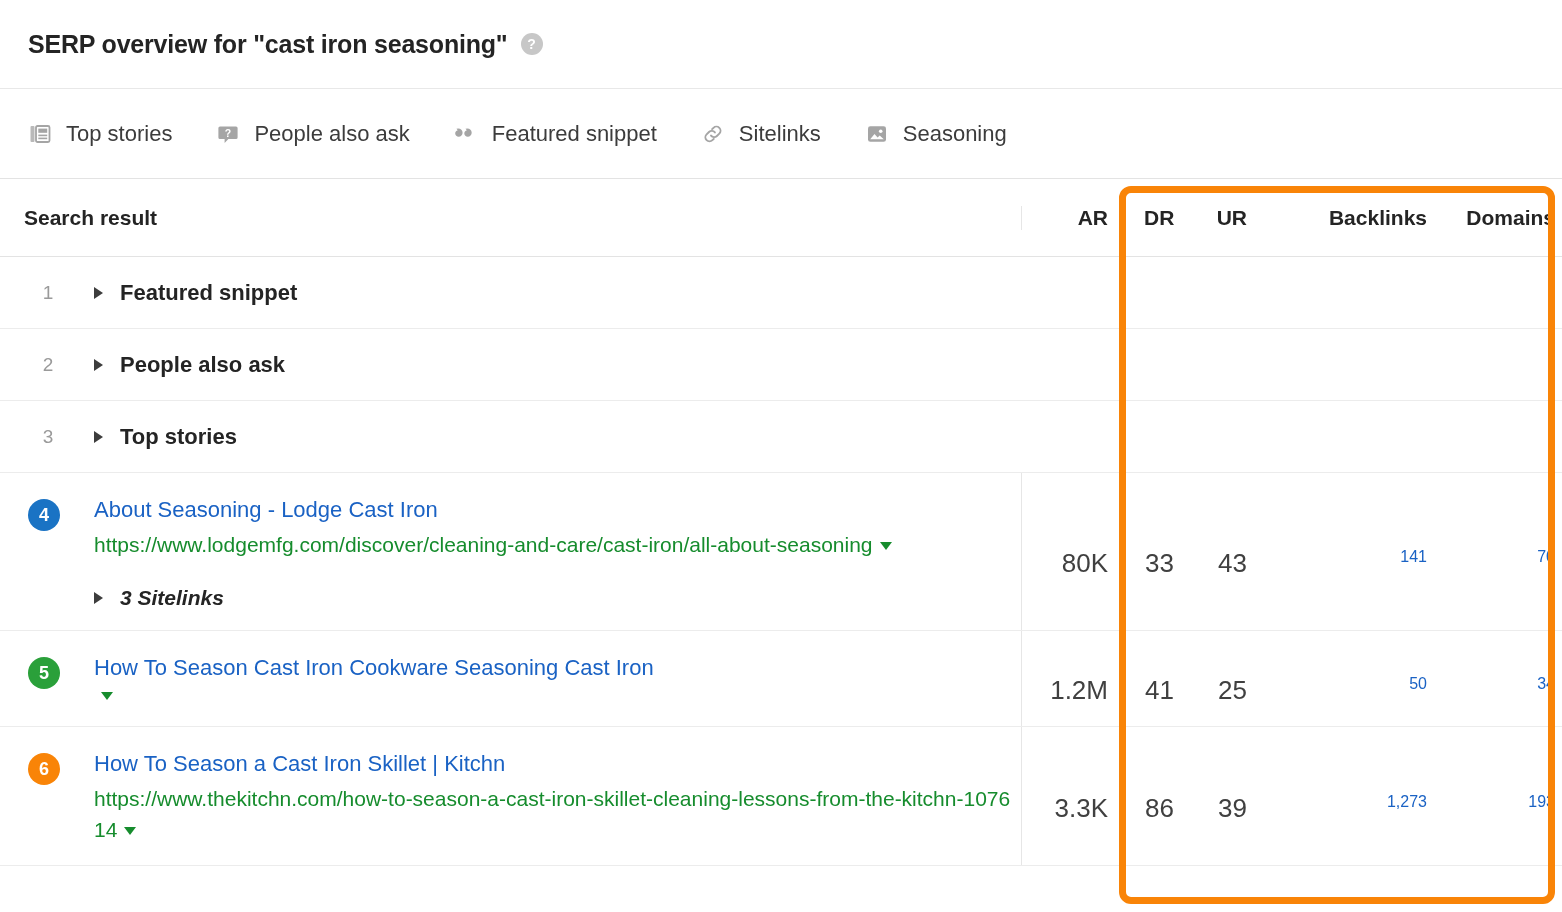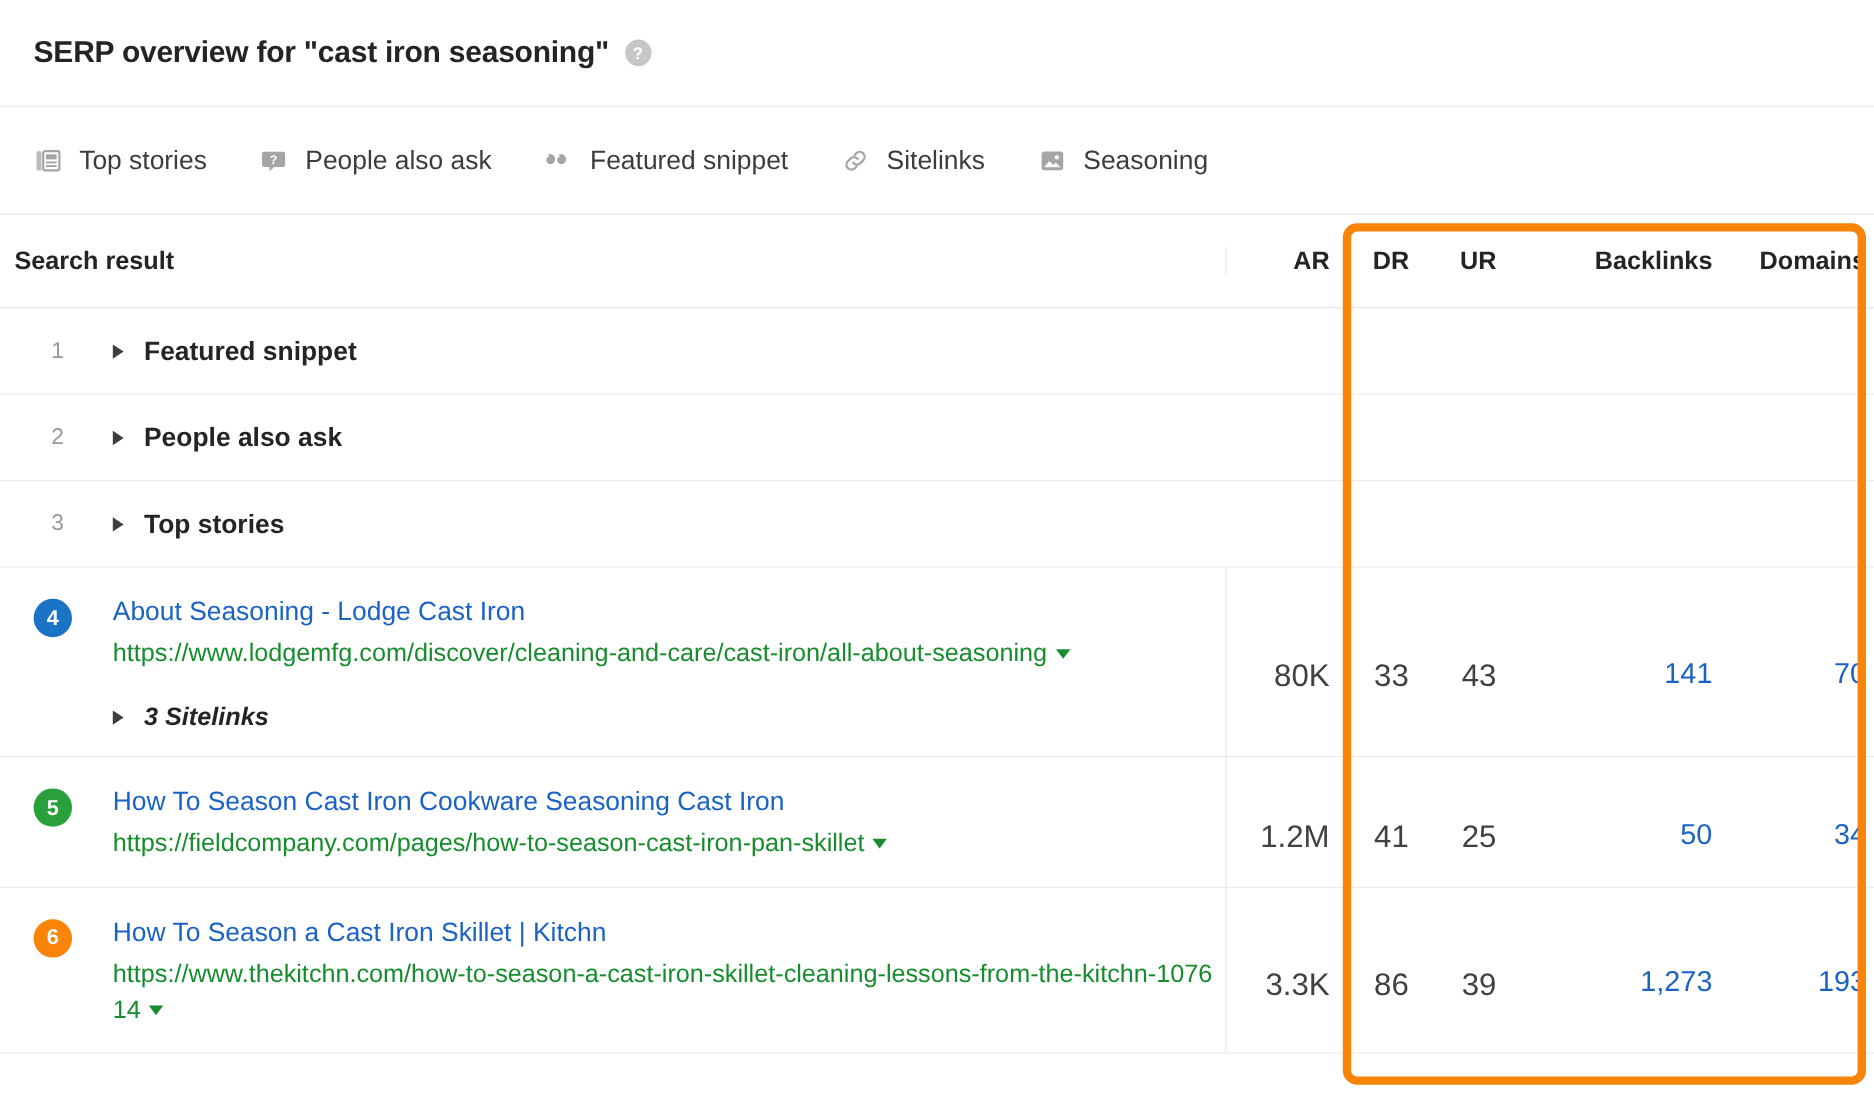--- a/index.html
+++ b/index.html
@@ -106,35 +106,35 @@
     align-items: center;
   }
   .divider-cell { border-left: 1px solid #e6e6e6; }
 
   .th {
     font-size: 21px;
     font-weight: bold;
     color: #242424;
     white-space: nowrap;
   }
-  .th-search { padding-left: 12px; }
+  .th-search { padding-left: 24px; }
 
   .c-ar { width: 98px; text-align: right; flex: none; padding-right: 12px; }
   .c-dr { width: 64px; text-align: right; flex: none; padding-right: 10px; padding-left: 24px;}
   .c-ur { width: 73px; text-align: right; flex: none; padding-right: 10px; }
   .c-bl { width: 180px; text-align: right; flex: none; padding-right: 10px; }
   .c-dm { width: 140px; text-align: right; flex: none; padding-right: 22px; }
 
   .cell-val {
     font-size: 26px;
     color: #404040;
     white-space: nowrap;
   }
   .cell-link {
-    font-size: 24px;
+    font-size: 16px;
     color: #1a62c4;
     white-space: nowrap;
     cursor: pointer;
   }
 
   
   .simple-row { height: 72px; align-items: center; }
   .simple-row .col-result { align-items: center; height: 100%; }
   .rank-num {
     width: 40px;
@@ -355,21 +355,21 @@
         <div class="cell-link c-dm">70</div>
       </div>
     </div>
   </div>
 
   <div class="row res-row">
     <div class="col-result">
       <span class="rank-badge" style="background:#2aa03a">5</span>
       <div class="res-body">
         <span class="res-title">How To Season Cast Iron Cookware Seasoning Cast Iron</span>
-        <span class="res-url">https://fieldcompany.com/pages/how-to-season-cast-iron-pan-skillet</span><span class="url-caret"></span>
+        <span class="url-caret"></span>
       </div>
     </div>
     <div class="col-metrics divider-cell">
       <div class="metrics-wrap">
         <div class="cell-val c-ar">1.2M</div>
         <div class="cell-val c-dr">41</div>
         <div class="cell-val c-ur">25</div>
         <div class="cell-link c-bl">50</div>
         <div class="cell-link c-dm">34</div>
       </div>

